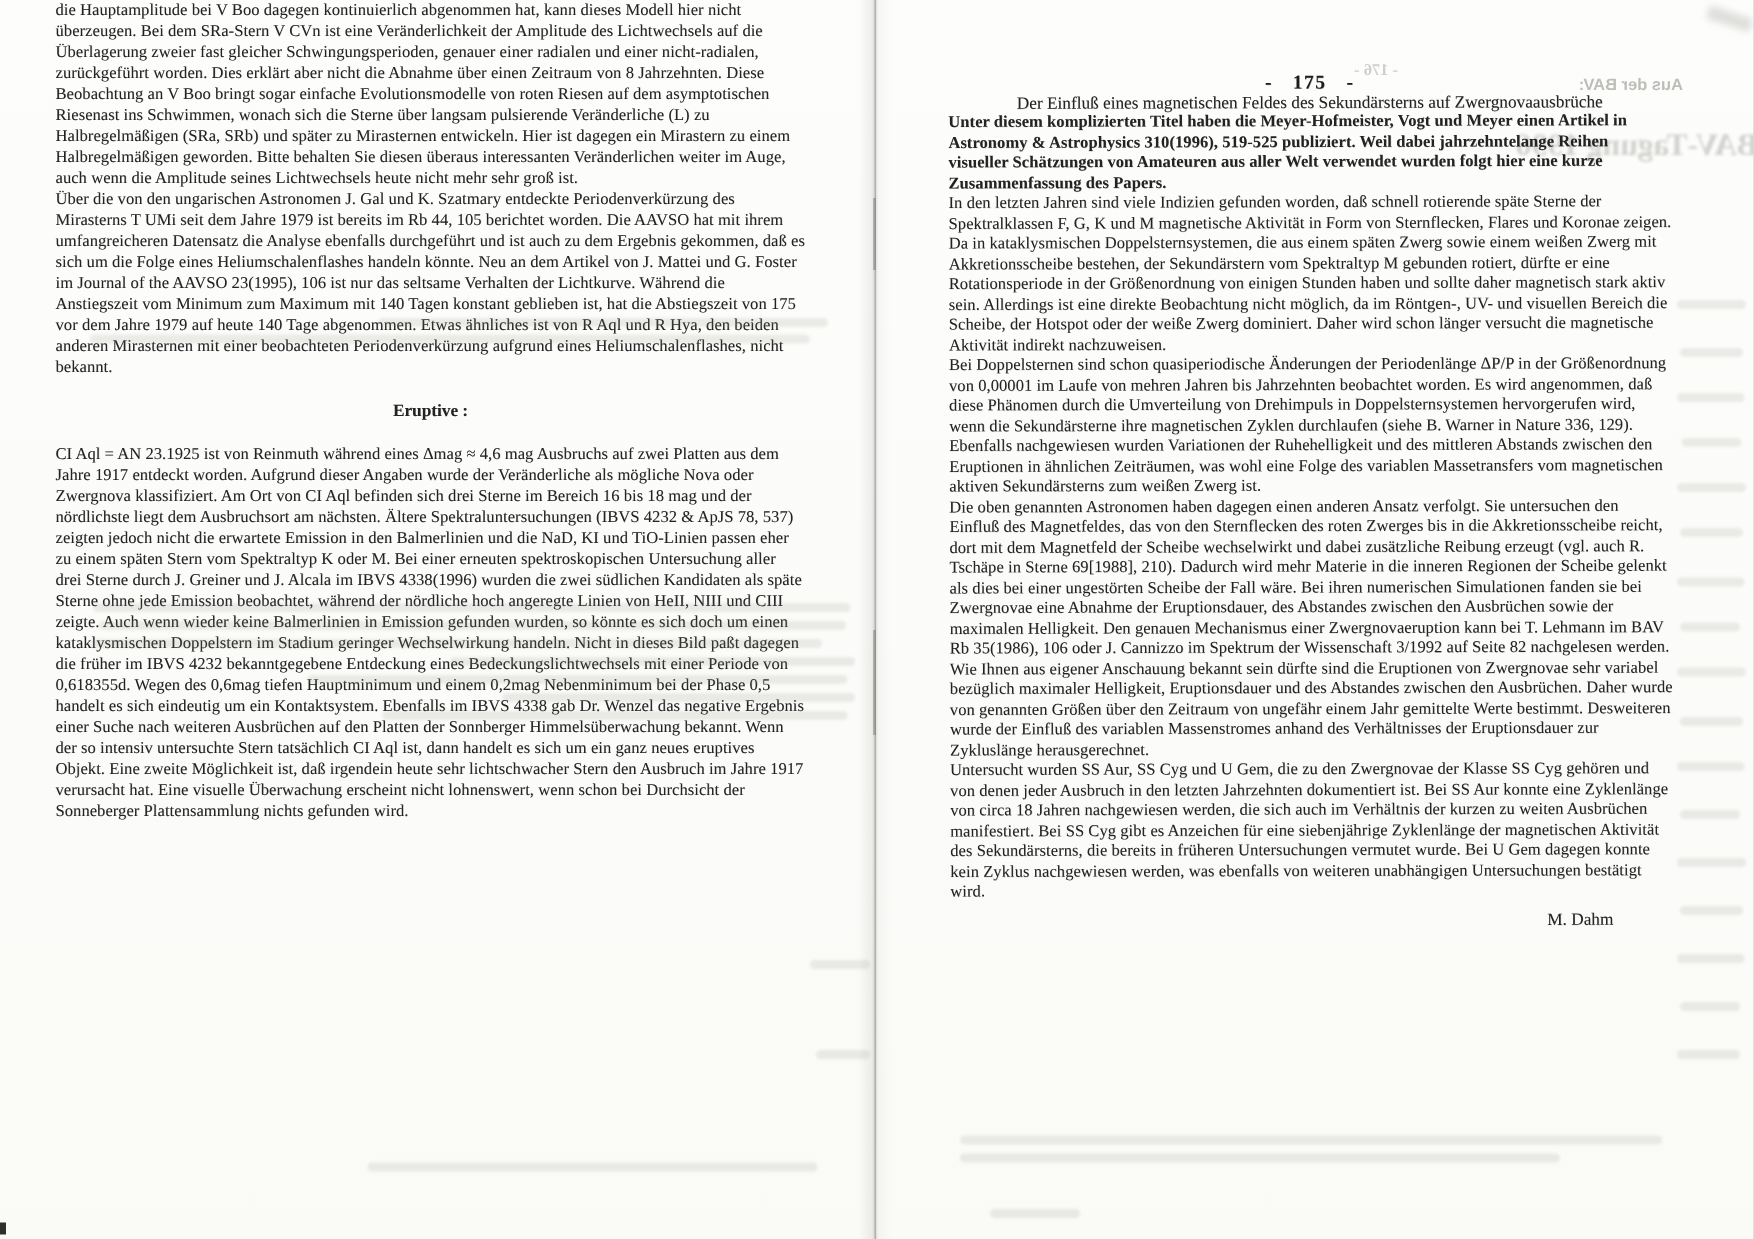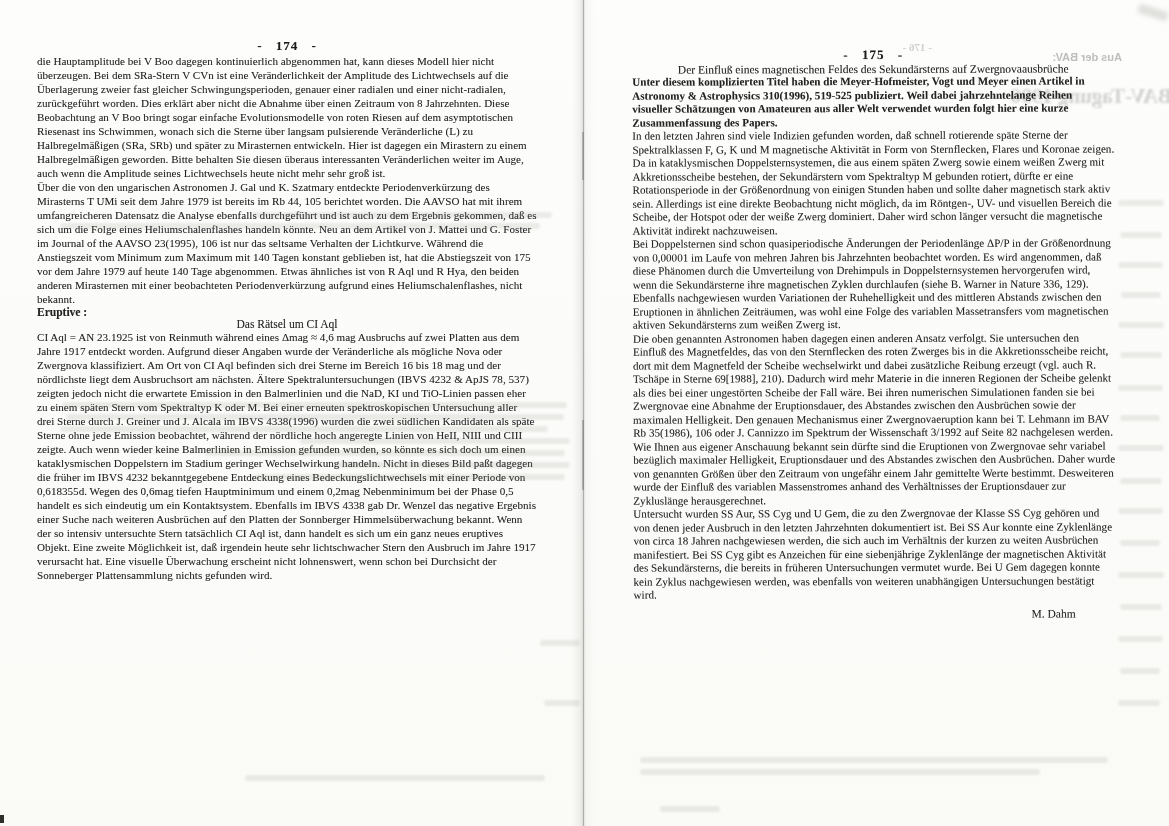--- a/index.html
+++ b/index.html
@@ -42,21 +42,21 @@
     font-size:11px;line-height:14px;margin:0;text-align:left;
     letter-spacing:.05px;
     text-shadow:.25px .25px 0 rgba(50,50,50,.28);
   }
   .page-right p.body{line-height:13.5px;}
   h3.center{
     font-size:11.5px;font-weight:normal;text-align:center;margin:0;
     text-shadow:.25px .25px 0 rgba(50,50,50,.3);
   }
   h4.lead{
-    font-size:11.5px;font-weight:bold;margin:0;text-align:left;
+    font-size:11.5px;font-weight:bold;margin:16px;text-align:center;
     text-shadow:.3px .3px 0 rgba(40,40,40,.3);
   }
   .m12{margin-top:12px;} .m13{margin-top:13px;font-weight:bold;} .m14{margin-top:14px;}
   .m16{margin-top:16px;} .m17{margin-top:17px;} .m18{margin-top:18px;}
   .m11{margin-top:11px;} .m36{margin-top:36px;} .m37{margin-top:37px;}
   .m40{margin-top:40px;}
   .signature{
     font-size:11.5px;margin-top:6px;text-align:right;padding-right:40px;
     text-shadow:.25px .25px 0 rgba(50,50,50,.3);
   }
@@ -100,25 +100,23 @@
   <div class="fold-nick" style="left:582px;top:132px;height:48px;"></div>
   <div class="fold-nick" style="left:582px;top:420px;height:70px;"></div>
   <div class="corner-smudge"></div>
   <div class="edge-speck"></div>
 
   <div class="bt-text bt-pagenum">- 176 -</div>
   <div class="bt-text bt-label">Aus der BAV:</div>
   <div class="bt-text bt-heading">BAV-Tagung 1996</div>
 
   <section class="page page-left">
-    <div class="pagenum">- 174 -</div>
     <p class="body m12">die Hauptamplitude bei V Boo dagegen kontinuierlich abgenommen hat, kann dieses Modell hier nicht überzeugen. Bei dem SRa-Stern V CVn ist eine Veränderlichkeit der Amplitude des Lichtwechsels auf die Überlagerung zweier fast gleicher Schwingungsperioden, genauer einer radialen und einer nicht-radialen, zurückgeführt worden. Dies erklärt aber nicht die Abnahme über einen Zeitraum von 8 Jahrzehnten. Diese Beobachtung an V Boo bringt sogar einfache Evolutionsmodelle von roten Riesen auf dem asymptotischen Riesenast ins Schwimmen, wonach sich die Sterne über langsam pulsierende Veränderliche (L) zu Halbregelmäßigen (SRa, SRb) und später zu Mirasternen entwickeln. Hier ist dagegen ein Mirastern zu einem Halbregelmäßigen geworden. Bitte behalten Sie diesen überaus interessanten Veränderlichen weiter im Auge, auch wenn die Amplitude seines Lichtwechsels heute nicht mehr sehr groß ist.</p>
     <p class="body m12">Über die von den ungarischen Astronomen J. Gal und K. Szatmary entdeckte Periodenverkürzung des Mirasterns T UMi seit dem Jahre 1979 ist bereits im Rb 44, 105 berichtet worden. Die AAVSO hat mit ihrem umfangreicheren Datensatz die Analyse ebenfalls durchgeführt und ist auch zu dem Ergebnis gekommen, daß es sich um die Folge eines Heliumschalenflashes handeln könnte. Neu an dem Artikel von J. Mattei und G. Foster im Journal of the AAVSO 23(1995), 106 ist nur das seltsame Verhalten der Lichtkurve. Während die Anstiegszeit vom Minimum zum Maximum mit 140 Tagen konstant geblieben ist, hat die Abstiegszeit von 175 vor dem Jahre 1979 auf heute 140 Tage abgenommen. Etwas ähnliches ist von R Aql und R Hya, den beiden anderen Mirasternen mit einer beobachteten Periodenverkürzung aufgrund eines Heliumschalenflashes, nicht bekannt.</p>
     <h4 class="lead m40">Eruptive :</h4>
-    <h3 class="center m16">Das Rätsel um CI Aql</h3>
     <p class="body m11">CI Aql = AN 23.1925 ist von Reinmuth während eines Δmag ≈ 4,6 mag Ausbruchs auf zwei Platten aus dem Jahre 1917 entdeckt worden. Aufgrund dieser Angaben wurde der Veränderliche als mögliche Nova oder Zwergnova klassifiziert. Am Ort von CI Aql befinden sich drei Sterne im Bereich 16 bis 18 mag und der nördlichste liegt dem Ausbruchsort am nächsten. Ältere Spektraluntersuchungen (IBVS 4232 &amp; ApJS 78, 537) zeigten jedoch nicht die erwartete Emission in den Balmerlinien und die NaD, KI und TiO-Linien passen eher zu einem späten Stern vom Spektraltyp K oder M. Bei einer erneuten spektroskopischen Untersuchung aller drei Sterne durch J. Greiner und J. Alcala im IBVS 4338(1996) wurden die zwei südlichen Kandidaten als späte Sterne ohne jede Emission beobachtet, während der nördliche hoch angeregte Linien von HeII, NIII und CIII zeigte. Auch wenn wieder keine Balmerlinien in Emission gefunden wurden, so könnte es sich doch um einen kataklysmischen Doppelstern im Stadium geringer Wechselwirkung handeln. Nicht in dieses Bild paßt dagegen die früher im IBVS 4232 bekanntgegebene Entdeckung eines Bedeckungslichtwechsels mit einer Periode von 0,618355d. Wegen des 0,6mag tiefen Hauptminimum und einem 0,2mag Nebenminimum bei der Phase 0,5 handelt es sich eindeutig um ein Kontaktsystem. Ebenfalls im IBVS 4338 gab Dr. Wenzel das negative Ergebnis einer Suche nach weiteren Ausbrüchen auf den Platten der Sonnberger Himmelsüberwachung bekannt. Wenn der so intensiv untersuchte Stern tatsächlich CI Aql ist, dann handelt es sich um ein ganz neues eruptives Objekt. Eine zweite Möglichkeit ist, daß irgendein heute sehr lichtschwacher Stern den Ausbruch im Jahre 1917 verursacht hat. Eine visuelle Überwachung erscheint nicht lohnenswert, wenn schon bei Durchsicht der Sonneberger Plattensammlung nichts gefunden wird.</p>
   </section>
 
   <section class="page page-right">
     <div class="pagenum">- 175 -</div>
     <h3 class="center m37">Der Einfluß eines magnetischen Feldes des Sekundärsterns auf Zwergnovaausbrüche</h3>
     <p class="body m13">Unter diesem komplizierten Titel haben die Meyer-Hofmeister, Vogt und Meyer einen Artikel in Astronomy &amp; Astrophysics 310(1996), 519-525 publiziert. Weil dabei jahrzehntelange Reihen visueller Schätzungen von Amateuren aus aller Welt verwendet wurden folgt hier eine kurze Zusammenfassung des Papers.</p>
     <p class="body m14">In den letzten Jahren sind viele Indizien gefunden worden, daß schnell rotierende späte Sterne der Spektralklassen F, G, K und M magnetische Aktivität in Form von Sternflecken, Flares und Koronae zeigen. Da in kataklysmischen Doppelsternsystemen, die aus einem späten Zwerg sowie einem weißen Zwerg mit Akkretionsscheibe bestehen, der Sekundärstern vom Spektraltyp M gebunden rotiert, dürfte er eine Rotationsperiode in der Größenordnung von einigen Stunden haben und sollte daher magnetisch stark aktiv sein. Allerdings ist eine direkte Beobachtung nicht möglich, da im Röntgen-, UV- und visuellen Bereich die Scheibe, der Hotspot oder der weiße Zwerg dominiert. Daher wird schon länger versucht die magnetische Aktivität indirekt nachzuweisen.</p>
     <p class="body m17">Bei Doppelsternen sind schon quasiperiodische Änderungen der Periodenlänge ΔP/P in der Größenordnung von 0,00001 im Laufe von mehren Jahren bis Jahrzehnten beobachtet worden. Es wird angenommen, daß diese Phänomen durch die Umverteilung von Drehimpuls in Doppelsternsystemen hervorgerufen wird, wenn die Sekundärsterne ihre magnetischen Zyklen durchlaufen (siehe B. Warner in Nature 336, 129). Ebenfalls nachgewiesen wurden Variationen der Ruhehelligkeit und des mittleren Abstands zwischen den Eruptionen in ähnlichen Zeiträumen, was wohl eine Folge des variablen Massetransfers vom magnetischen aktiven Sekundärsterns zum weißen Zwerg ist.</p>
     <p class="body m16">Die oben genannten Astronomen haben dagegen einen anderen Ansatz verfolgt. Sie untersuchen den Einfluß des Magnetfeldes, das von den Sternflecken des roten Zwerges bis in die Akkretionsscheibe reicht, dort mit dem Magnetfeld der Scheibe wechselwirkt und dabei zusätzliche Reibung erzeugt (vgl. auch R. Tschäpe in Sterne 69[1988], 210). Dadurch wird mehr Materie in die inneren Regionen der Scheibe gelenkt als dies bei einer ungestörten Scheibe der Fall wäre. Bei ihren numerischen Simulationen fanden sie bei Zwergnovae eine Abnahme der Eruptionsdauer, des Abstandes zwischen den Ausbrüchen sowie der maximalen Helligkeit. Den genauen Mechanismus einer Zwergnovaeruption kann bei T. Lehmann im BAV Rb 35(1986), 106 oder J. Cannizzo im Spektrum der Wissenschaft 3/1992 auf Seite 82 nachgelesen werden.</p>

